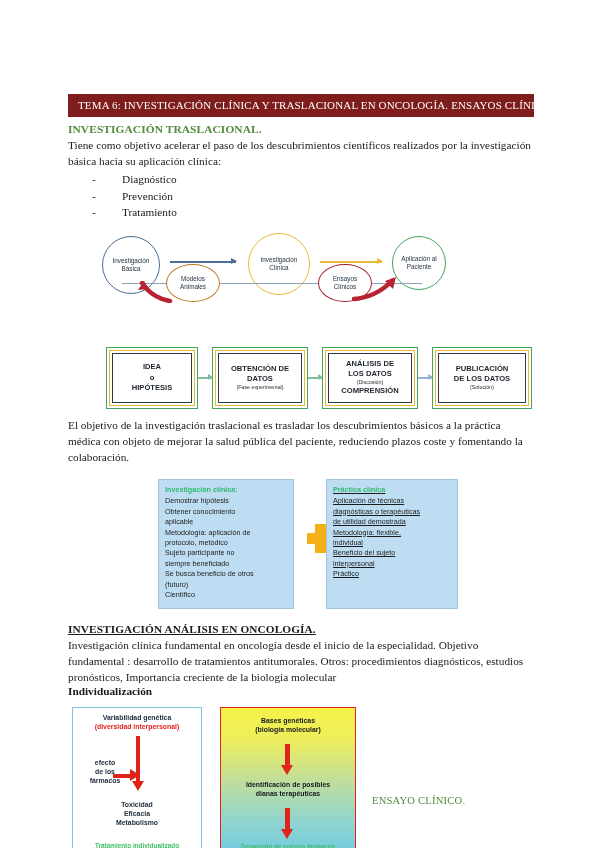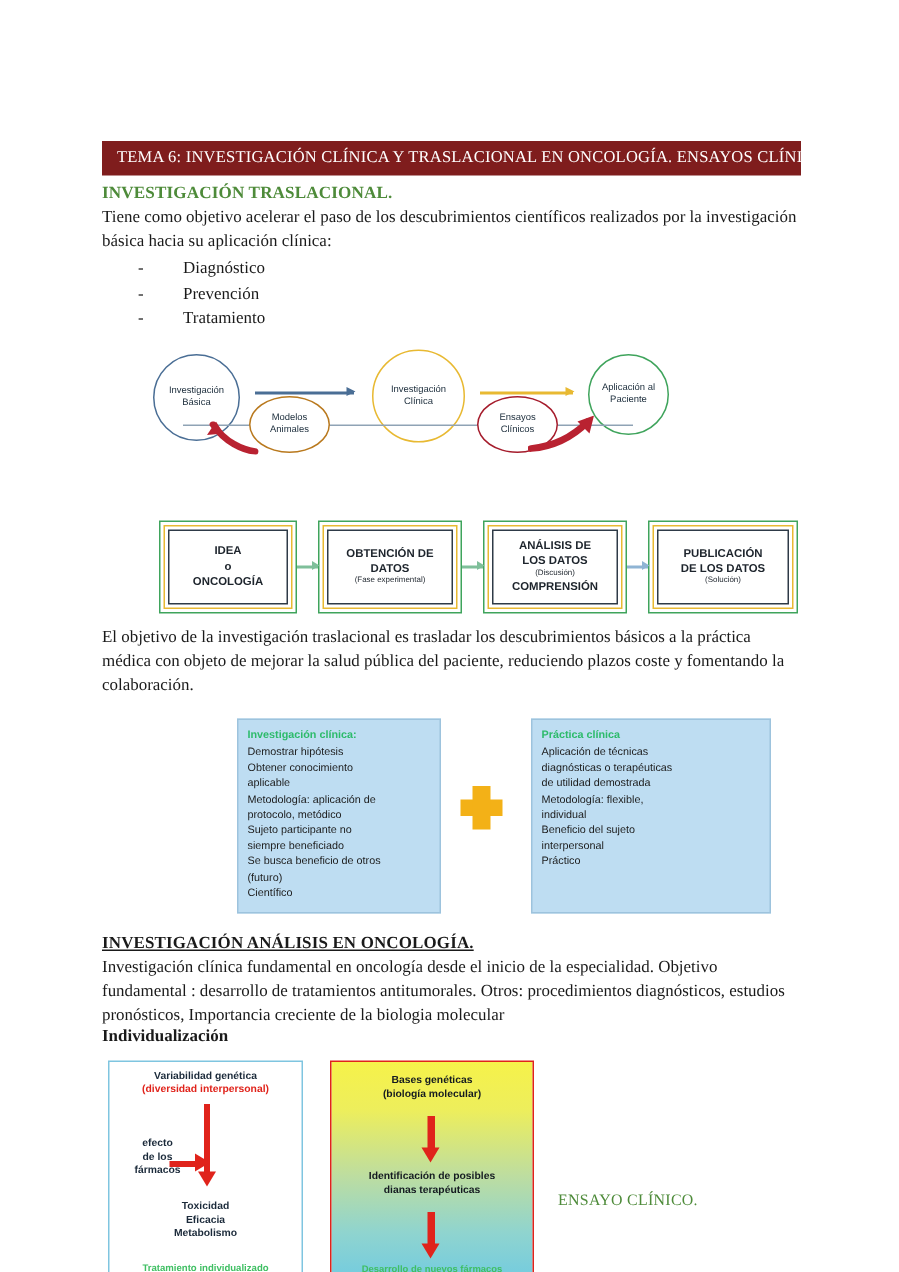--- a/index.html
+++ b/index.html
@@ -223,21 +223,21 @@
     background: #BEDDF2;
     border: 1px solid #9DC3DD;
     font-family: "Liberation Sans", sans-serif;
     font-size: 7.2px;
     line-height: 1.45;
     color: #1c1c1c;
     padding: 5px 6px 6px 6px;
     box-sizing: border-box;
   }
   .cbox-left { left: 0px;   width: 136px; height: 130px; }
-  .cbox-right{ left: 196px; width: 160px; height: 130px; }
+  .cbox-right{ left: 168px; width: 132px; height: 130px; text-decoration: underline; }
   .cbox .chead {
     color: #2DBB6B;
     font-weight: bold;
     display: block;
     margin-bottom: 1px;
   }
   .cbox .cline { display: block; }
 
   .plus-icon {
     position: absolute;
@@ -500,21 +500,21 @@
       </div>
     </div>
 
     <div class="boxes-row">
       <div class="stepwrap">
         <div class="stepbox w1">
           <div class="stepbox-inner">
             <div class="stepbox-core">
               <div>IDEA</div>
               <div>o</div>
-              <div>ONCOLOGÍA</div>
+              <div>HIPÓTESIS</div>
             </div>
           </div>
         </div>
         <div class="stepconn"></div>
       </div>
 
       <div class="stepwrap">
         <div class="stepbox w2">
           <div class="stepbox-inner">
             <div class="stepbox-core">

